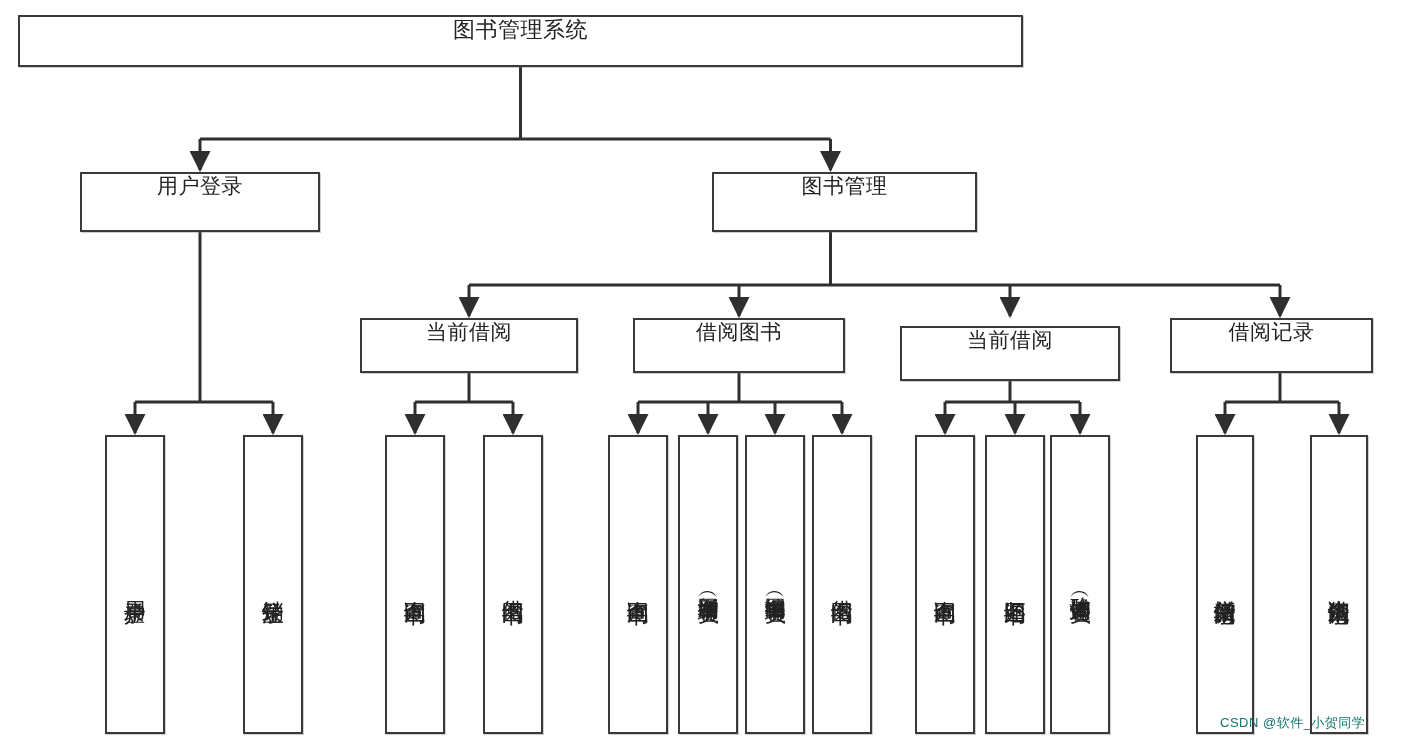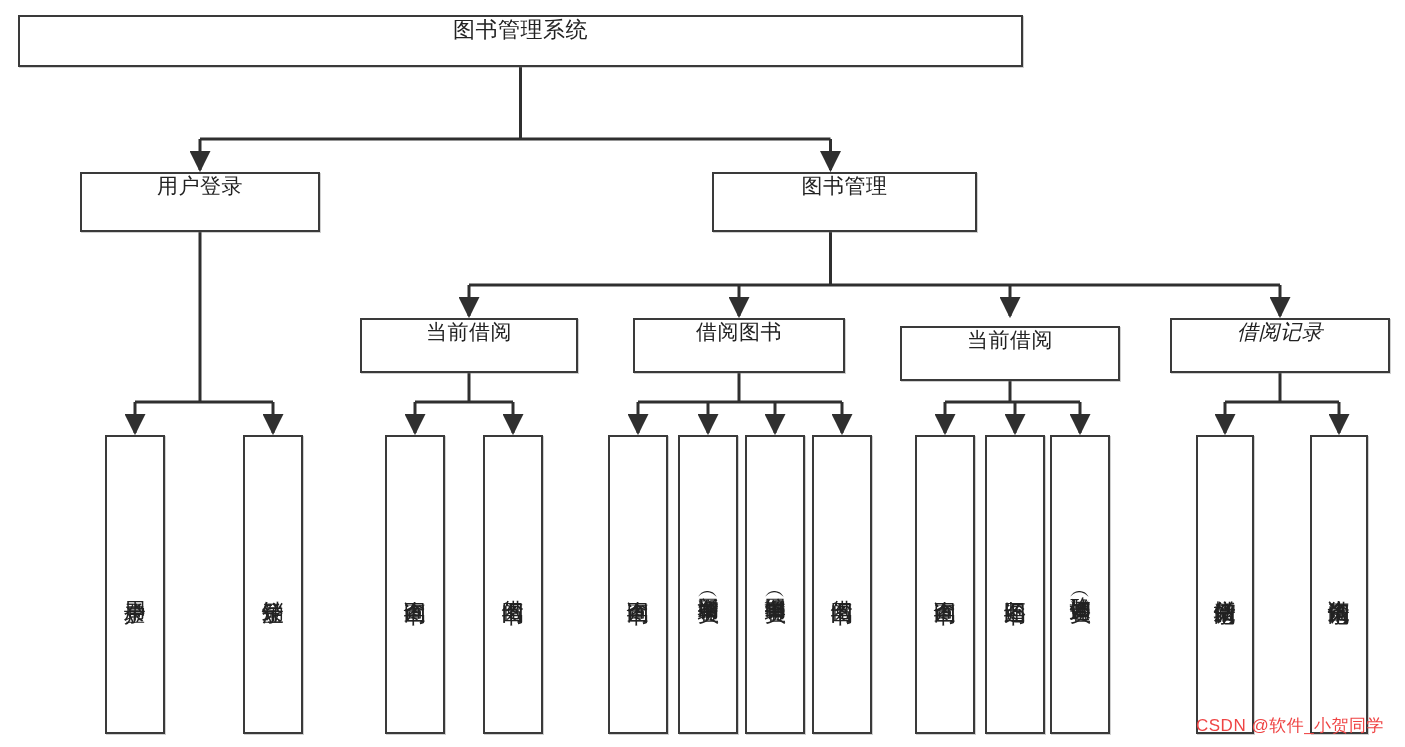--- a/index.html
+++ b/index.html
@@ -59,24 +59,25 @@
     writing-mode: vertical-rl;
     text-orientation: upright;
     font-size: 22px;
     line-height: 1.06;
     letter-spacing: 1px;
     white-space: nowrap;
   }
   .node.v.tall .lbl { font-size: 21px; }
   .watermark {
     position: absolute;
-    color: #ef4444;
-    font-size: 17px;
+    color: #0f766e;
+    font-size: 13px;
     white-space: nowrap;
     letter-spacing: 0.5px;
+    padding-left: 24px;
   }
 </style>
 </head>
 <body>
 
 <div id="canvas">
 
   <svg class="links" viewBox="0 0 1405 747" xmlns="http://www.w3.org/2000/svg">
     <defs>
       <marker id="arrow" viewBox="0 0 10 10" refX="9" refY="5" markerWidth="7" markerHeight="7" orient="auto-start-reverse">
@@ -132,21 +133,21 @@
       </div>
       <div class="node h" style="left: 360px; top: 318px; width: 218px; height: 55px;">
         <span class="lbl">当前借阅</span>
       </div>
       <div class="node h" style="left: 633px; top: 318px; width: 212px; height: 55px;">
         <span class="lbl">借阅图书</span>
       </div>
       <div class="node h" style="left: 900px; top: 326px; width: 220px; height: 55px;">
         <span class="lbl">当前借阅</span>
       </div>
-      <div class="node h" style="left: 1170px; top: 318px; width: 220px; height: 55px; font-style: italic;">
+      <div class="node h" style="left: 1170px; top: 318px; width: 203px; height: 55px;">
         <span class="lbl">借阅记录</span>
       </div>
       <div class="node v" style="left: 105px; top: 435px; width: 60px; height: 299px;">
         <span class="lbl">用户登录</span>
       </div>
       <div class="node v" style="left: 243px; top: 435px; width: 60px; height: 299px;">
         <span class="lbl">注销登录</span>
       </div>
       <div class="node v" style="left: 385px; top: 435px; width: 60px; height: 299px;">
         <span class="lbl">查询图书</span>

